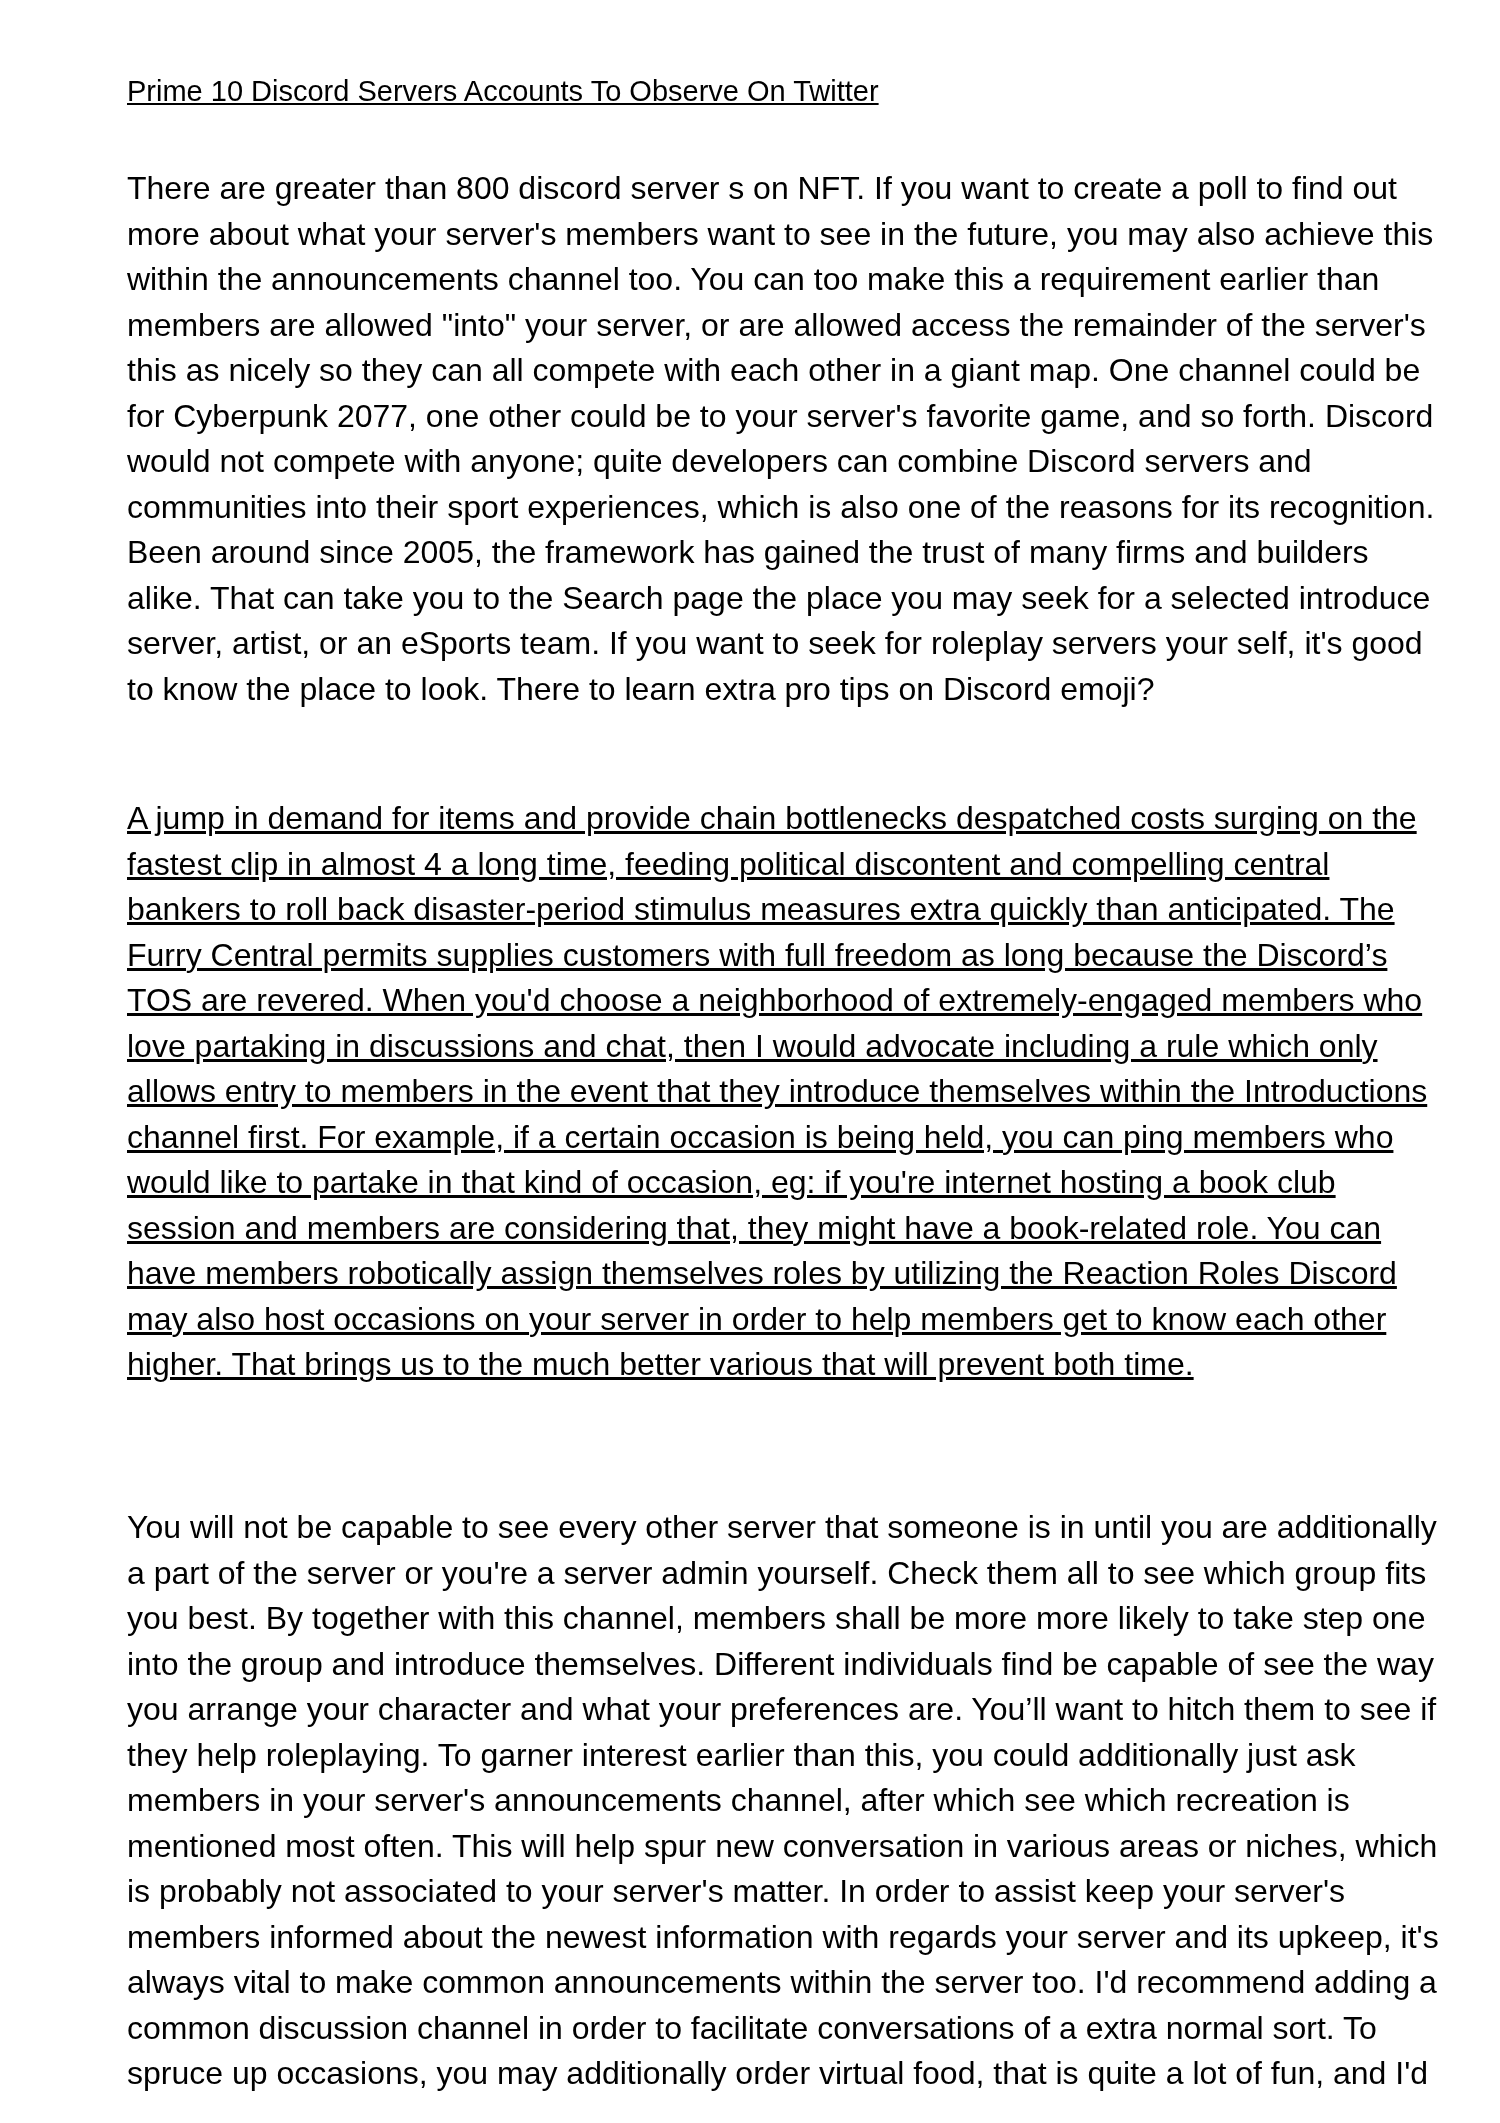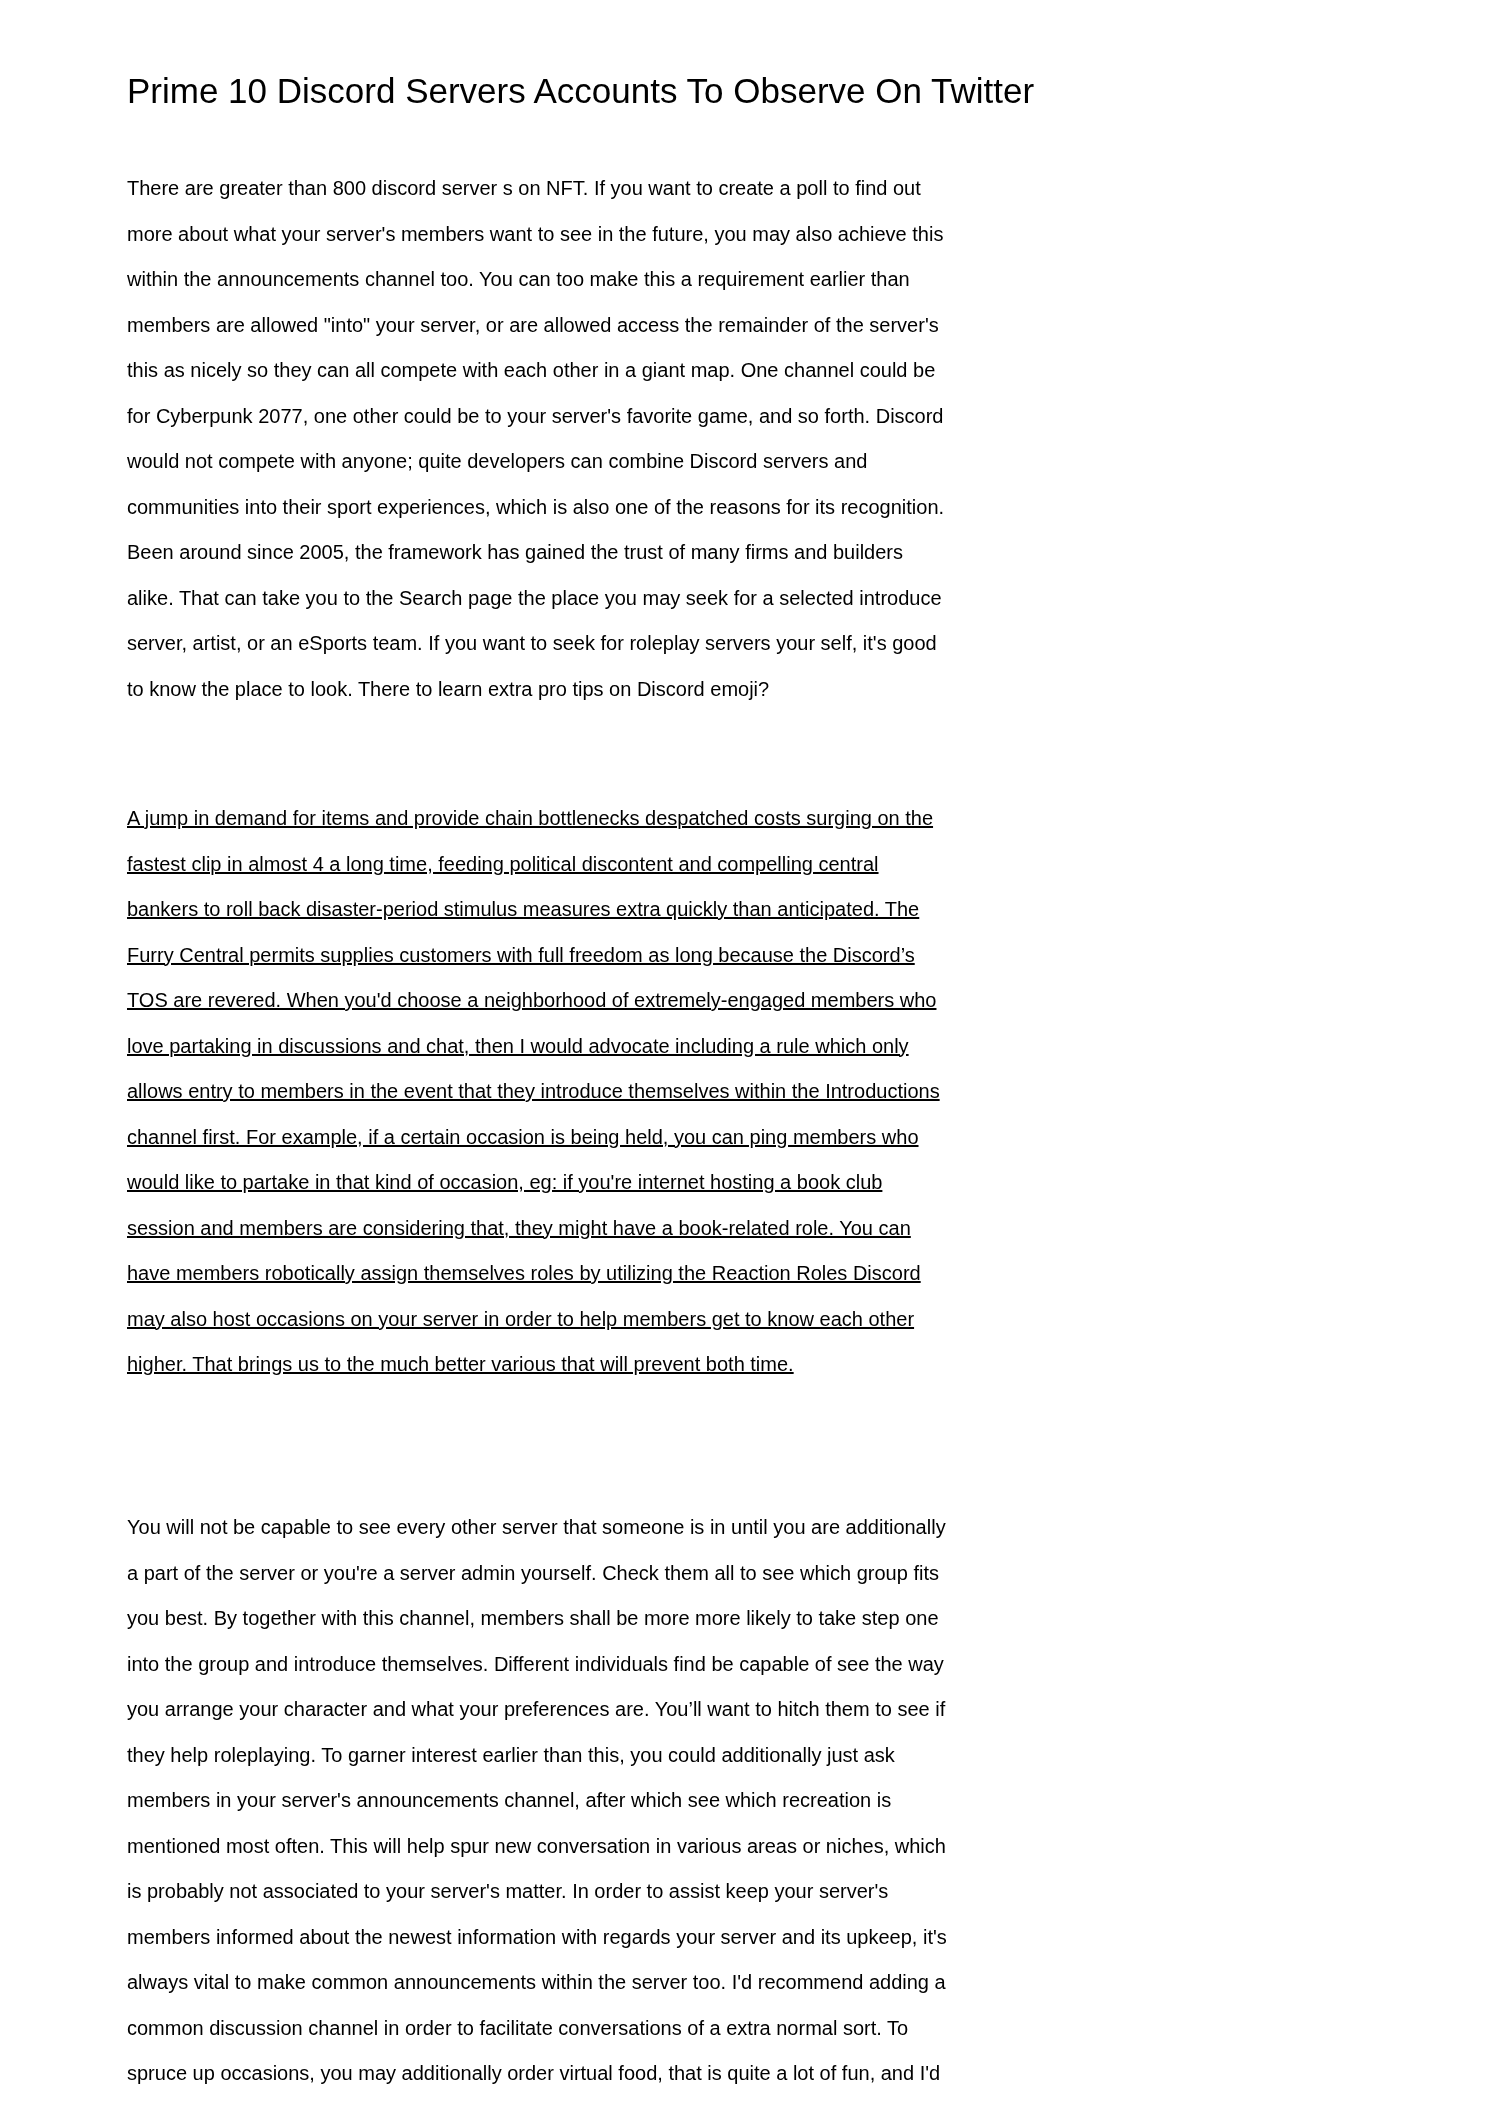--- a/index.html
+++ b/index.html
@@ -22,34 +22,35 @@
       width: 1500px;
       height: 2123px;
       background: #ffffff;
     }
     .doc-title {
       position: absolute;
       left: 127px;
       top: 64px;
       margin: 0;
       font-weight: normal;
-      font-size: 35px;
+      font-size: 29px;
       line-height: 54px;
       white-space: nowrap;
       letter-spacing: 0;
+      text-decoration: underline;
     }
     .para {
       position: absolute;
       left: 127px;
       margin: 0;
       width: 1290px;
     }
     .line {
       display: block;
-      font-size: 20px;
+      font-size: 32px;
       line-height: 45.5px;
       height: 45.5px;
       white-space: nowrap;
     }
     #para-1 { top: 166px; }
     #para-2 { top: 796px; text-decoration: underline; }
     #para-3 { top: 1505px; }
   </style>
 </head>
 <body>

